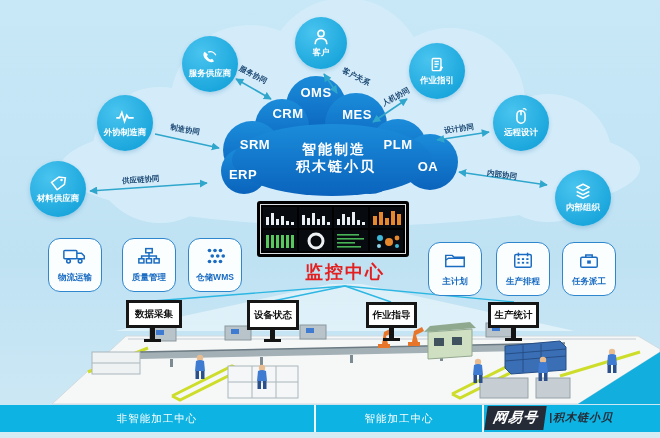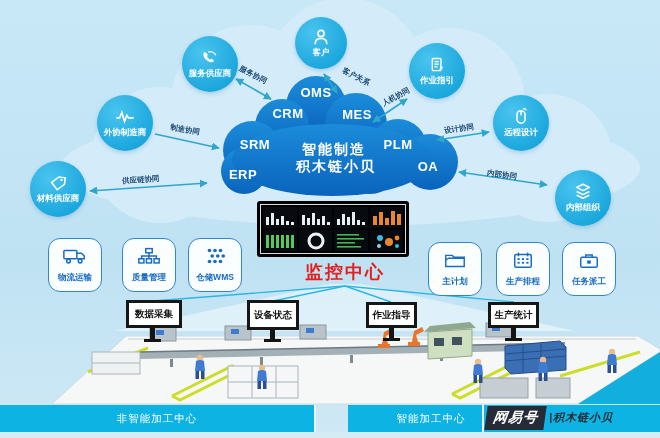--- a/index.html
+++ b/index.html
@@ -438,21 +438,21 @@
 
   <div class="sign" style="left:126px;top:300px;width:56px;height:28px;">数据采集</div>
   <div class="sign" style="left:247px;top:300px;width:52px;height:30px;">设备状态</div>
   <div class="sign" style="left:366px;top:302px;width:51px;height:26px;">作业指导</div>
   <div class="sign" style="left:488px;top:302px;width:51px;height:26px;">生产统计</div>
 
   <div class="zonebar" style="left:0;width:314px;">
     <span>非智能加工中心</span>
   </div>
   <div class="bardivider" style="left:314px;"></div>
-  <div class="zonebar" style="left:316px;width:166px;margin-left:32px;">
+  <div class="zonebar" style="left:316px;width:166px;">
     <span>智能加工中心</span>
   </div>
   <div class="bardivider" style="left:482px;"></div>
   <div class="zonebar" style="left:484px;width:176px;"></div>
   <div id="bottom-strip"></div>
 
   <div id="watermark">
     <span id="wm-box">网易号</span>
     <span id="wm-rest"><span>|</span><span>积木链小贝</span></span>
   </div>

